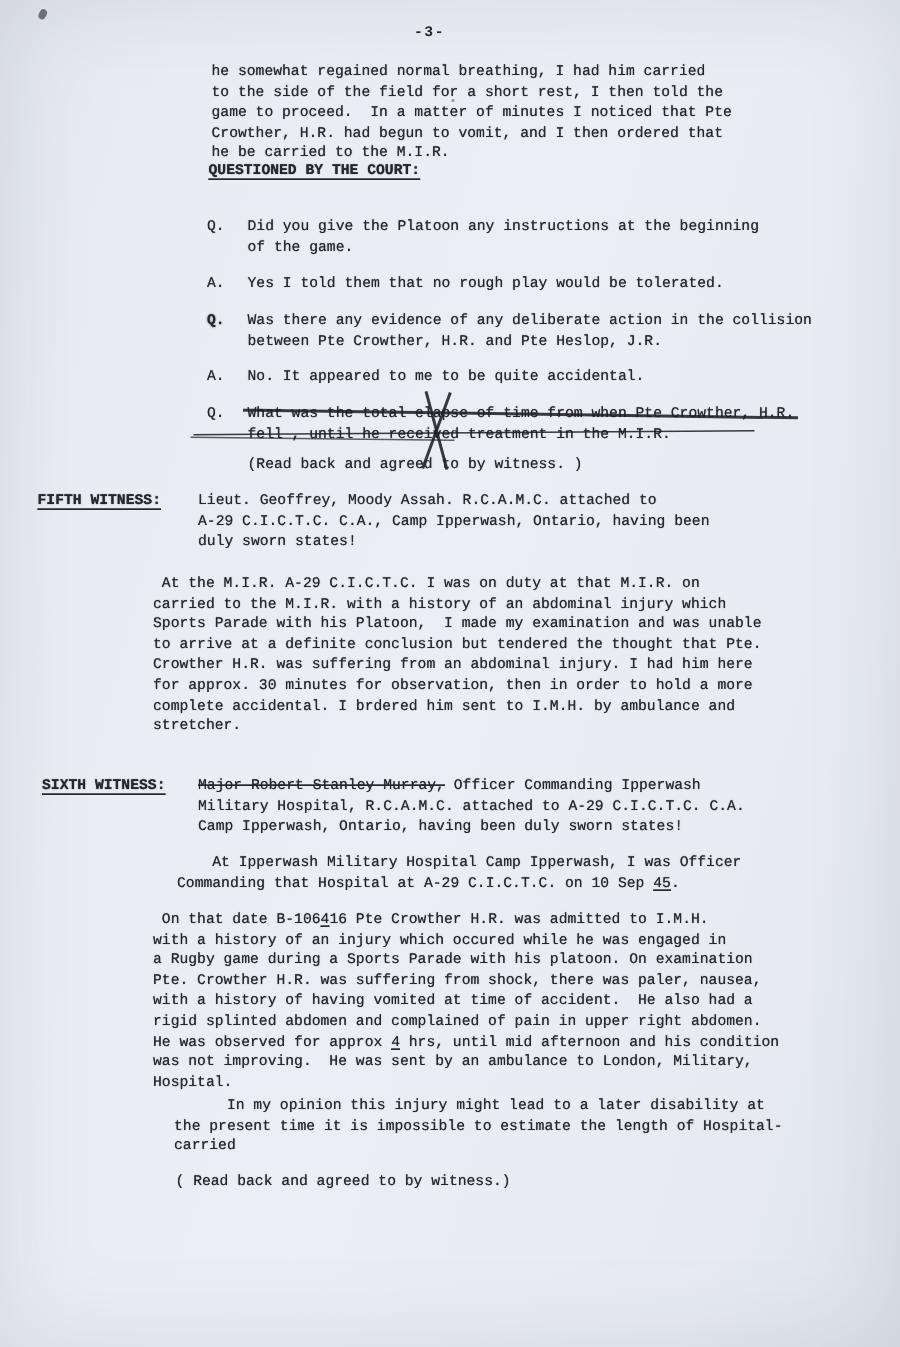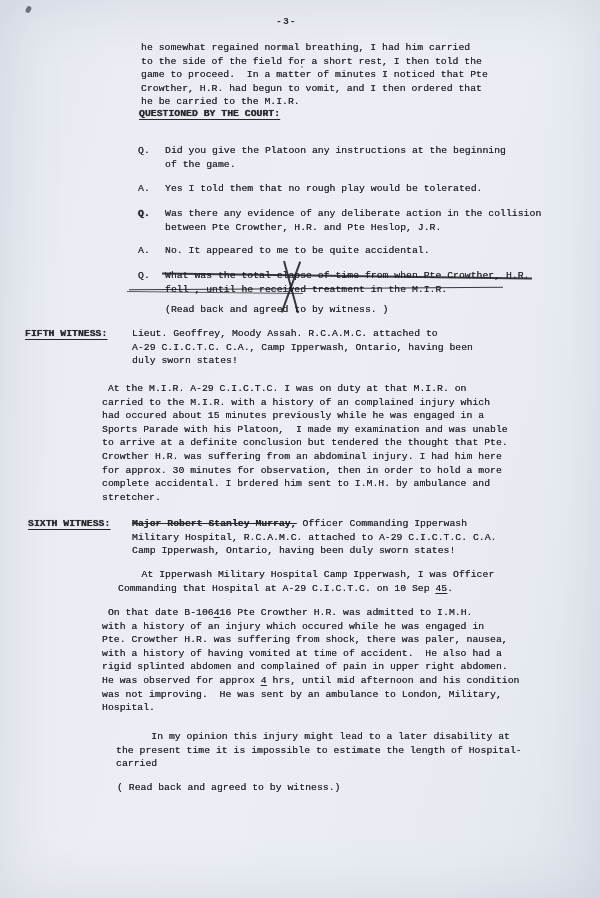--- a/index.html
+++ b/index.html
@@ -8,21 +8,21 @@
     background:linear-gradient(105deg,#e2e6ee 0%,#e9ecf2 15%,#ebeef4 50%,#e7ebf1 82%,#dee3eb 100%);
     box-shadow:inset 0 0 60px rgba(120,130,150,0.18);
     color:#26262b;
     font-family:"Liberation Mono","DejaVu Sans Mono",monospace;
     font-size:9.8px;line-height:13.6px;
   }
   .doc *{box-sizing:border-box;}
   .block{position:absolute;}
   .tl{white-space:pre;text-shadow:0 0 0.6px rgba(35,35,42,0.75);}
   .u{text-decoration:underline;text-underline-offset:2px;text-decoration-thickness:1px;}
-  .strike{text-decoration:line-through;text-decoration-thickness:0.9px;font-weight:bold;}
+  .strike{text-decoration:line-through;text-decoration-thickness:0.9px;}
   .heading,.wlabel{
     font-weight:700;text-decoration:underline;text-underline-offset:2.5px;
     text-decoration-thickness:1.1px;text-shadow:0 0 0.7px rgba(30,30,36,0.9);
   }
   #pageno{position:absolute;left:276px;top:15px;font-weight:700;letter-spacing:1px;}
   #intro{left:141px;top:41px;}
   #court-heading{position:absolute;left:139px;top:107px;}
   .qa-item{position:absolute;left:138px;display:flex;}
   .qa-prefix{width:27px;flex:0 0 27px;text-shadow:0 0 0.6px rgba(35,35,42,0.75);}
   .qa-prefix.boldq{font-weight:700;text-shadow:0 0 1.1px rgba(20,20,25,1);}
@@ -113,22 +113,21 @@
   <div id="note1" class="block tl">(Read back and agreed to by witness. )</div>
 
   <div id="fifth-label" class="block wlabel">FIFTH WITNESS:</div>
   <div id="fifth-desc" class="block">
       <div class="tl">Lieut. Geoffrey, Moody Assah. R.C.A.M.C. attached to</div>
       <div class="tl">A-29 C.I.C.T.C. C.A., Camp Ipperwash, Ontario, having been</div>
       <div class="tl">duly sworn states!</div>
     </div>
   <div id="fifth-stat" class="block">
       <div class="tl"> At the M.I.R. A-29 C.I.C.T.C. I was on duty at that M.I.R. on</div>
-      <div class="tl">carried to the M.I.R. with a history of an complained injury which</div>
-      <div class="tl">had occured about 15 minutes previously while he was engaged in a</div>
+      <div class="tl">carried to the M.I.R. with a history of an abdominal injury which</div>
       <div class="tl">Sports Parade with his Platoon,  I made my examination and was unable</div>
       <div class="tl">to arrive at a definite conclusion but tendered the thought that Pte.</div>
       <div class="tl">Crowther H.R. was suffering from an abdominal injury. I had him here</div>
       <div class="tl">for approx. 30 minutes for observation, then in order to hold a more</div>
       <div class="tl">complete accidental. I brdered him sent to I.M.H. by ambulance and</div>
       <div class="tl">stretcher.</div>
     </div>
 
   <div id="sixth-label" class="block wlabel">SIXTH WITNESS:</div>
   <div id="sixth-desc" class="block">
@@ -136,20 +135,21 @@
       <div class="tl">Military Hospital, R.C.A.M.C. attached to A-29 C.I.C.T.C. C.A.</div>
       <div class="tl">Camp Ipperwash, Ontario, having been duly sworn states!</div>
     </div>
   <div id="sixth-p1" class="block">
       <div class="tl">    At Ipperwash Military Hospital Camp Ipperwash, I was Officer</div>
       <div class="tl">Commanding that Hospital at A-29 C.I.C.T.C. on 10 Sep <span class="u">45</span>.</div>
     </div>
   <div id="sixth-p2" class="block">
       <div class="tl"> On that date B-106<span class="u">4</span>16 Pte Crowther H.R. was admitted to I.M.H.</div>
       <div class="tl">with a history of an injury which occured while he was engaged in</div>
+      <div class="tl">a Rugby game during a Sports Parade with his platoon. On examination</div>
       <div class="tl">Pte. Crowther H.R. was suffering from shock, there was paler, nausea,</div>
       <div class="tl">with a history of having vomited at time of accident.  He also had a</div>
       <div class="tl">rigid splinted abdomen and complained of pain in upper right abdomen.</div>
       <div class="tl">He was observed for approx <span class="u">4</span> hrs, until mid afternoon and his condition</div>
       <div class="tl">was not improving.  He was sent by an ambulance to London, Military,</div>
       <div class="tl">Hospital.</div>
     </div>
   <div id="sixth-p3" class="block">
       <div class="tl">      In my opinion this injury might lead to a later disability at</div>
       <div class="tl">the present time it is impossible to estimate the length of Hospital-</div>

